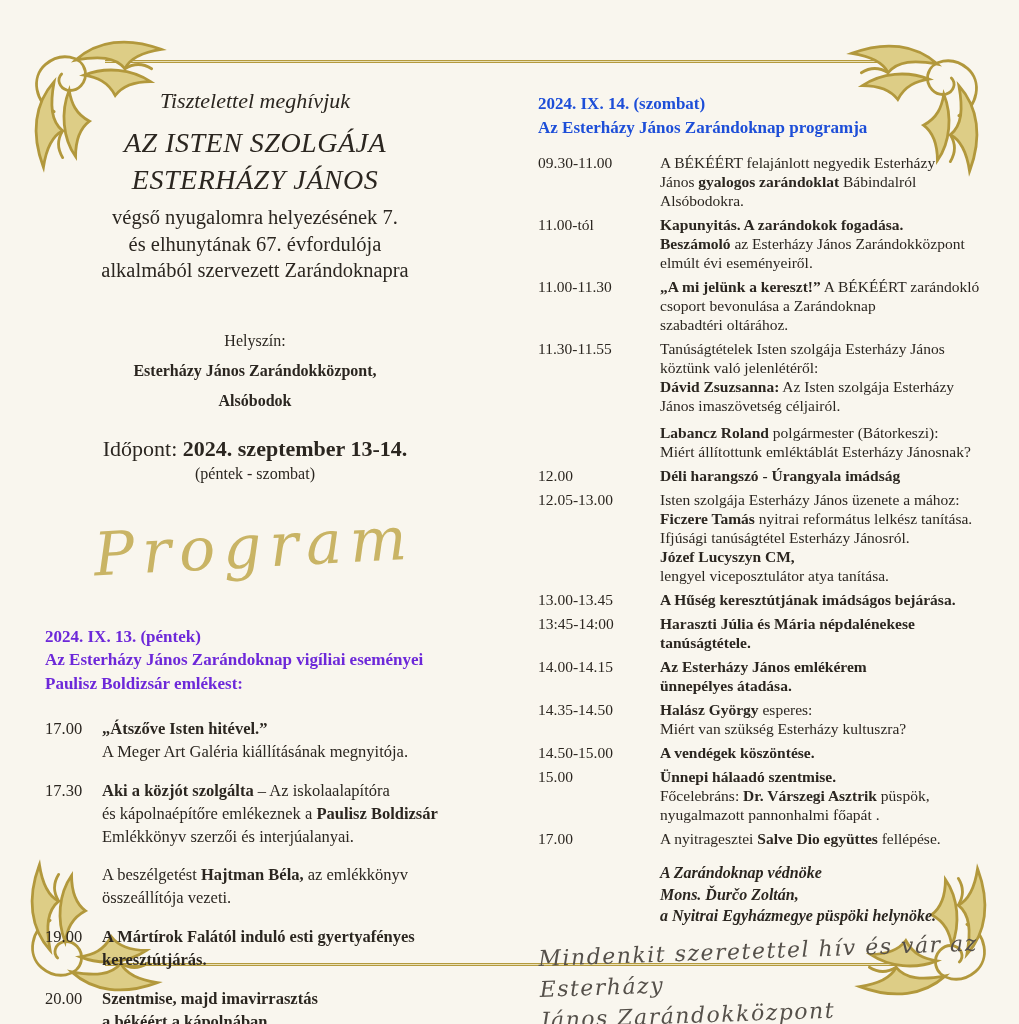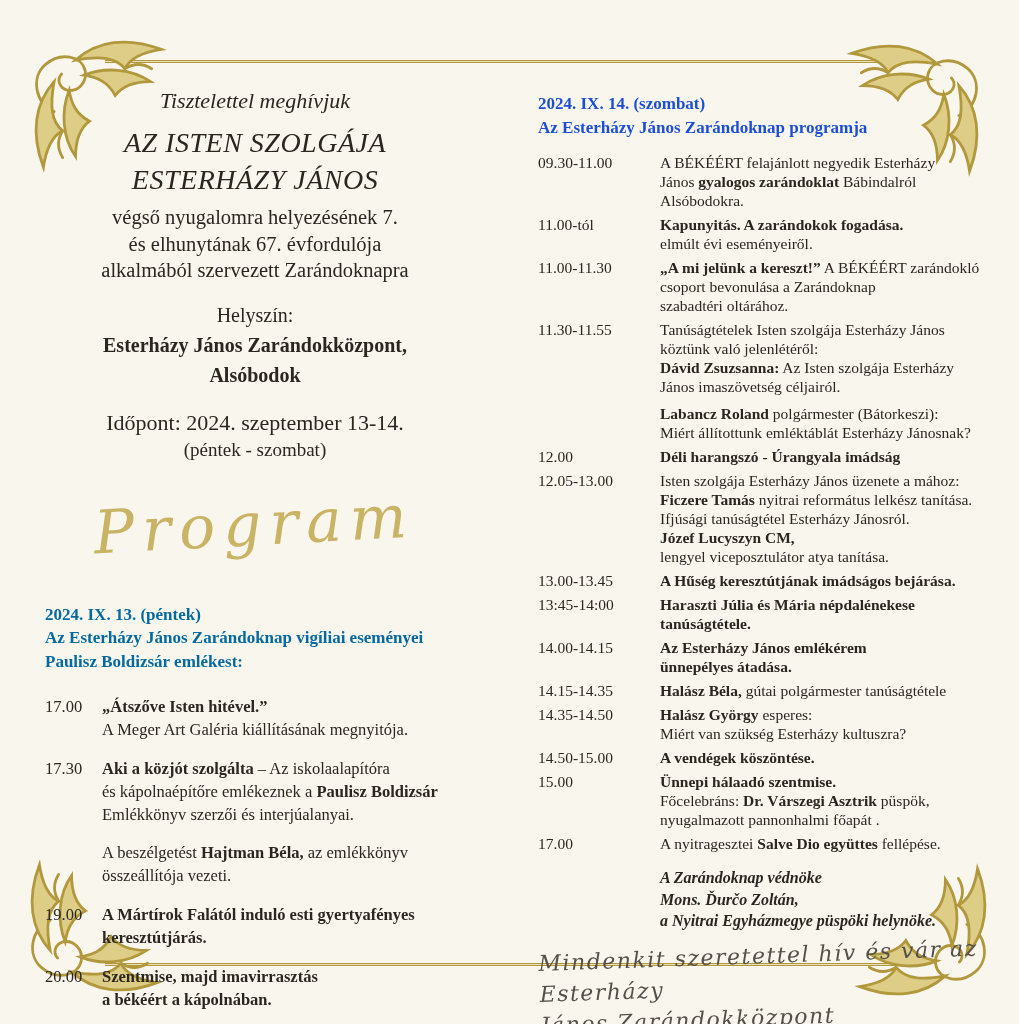--- a/index.html
+++ b/index.html
@@ -23,34 +23,34 @@
   .corner.bl{bottom:20px;left:18px;transform:scaleY(-1);}
   .corner.br{bottom:16px;right:20px;transform:rotate(180deg);}
   
   .col-left{position:absolute;left:45px;top:88px;width:420px;}
   .col-right{position:absolute;left:538px;top:92px;width:450px;}
   .center{text-align:center;}
   
   .inv-line1{font-style:italic;font-size:22px;margin-bottom:10px;}
   .inv-title{font-style:italic;font-weight:normal;font-size:28px;line-height:37px;letter-spacing:.5px;}
   .inv-sub{font-size:20.5px;line-height:26.5px;margin-top:6px;}
-  .venue-block{margin-top:16px;font-size:20px;line-height:30px;}
+  .venue-block{margin-top:42px;font-size:16px;line-height:30px;}
   .venue-bold{font-weight:bold;}
   .date-block{margin-top:20px;font-size:22px;}
-  .date-bold{font-weight:normal;}
-  .date-note{font-size:19px;margin-top:3px;}
+  .date-bold{font-weight:bold;}
+  .date-note{font-size:16px;margin-top:3px;}
   
   .program-script{
     margin-top:28px;height:100px;
     font-style:italic;font-size:60px;color:#c9b465;
     letter-spacing:8px;transform:rotate(-3deg);
     font-family:"DejaVu Serif",serif;text-align:center;
   }
   
-  .sched-heading{font-weight:bold;font-size:17px;line-height:23.5px;color:#0369a1;text-align:left;margin-top:14px;}
+  .sched-heading{font-weight:bold;font-size:17px;line-height:23.5px;color:#6d28d9;text-align:left;margin-top:14px;}
   .schedule{margin-top:22px;}
   .sched-item{display:flex;align-items:flex-start;margin-bottom:16px;}
   .sched-time{flex:0 0 57px;font-size:16.5px;line-height:23px;}
   .sched-body{flex:1;font-size:16.5px;line-height:23px;text-align:left;}
   .sched-line .b{font-weight:bold;}
   .line-gap{height:15px;}
   
   .col-right .sched-heading{margin-top:0;color:#1d4ed8;}
   .col-right .schedule{margin-top:14px;}
   .col-right .sched-item{margin-bottom:5px;}
@@ -194,20 +194,21 @@
           <div class="sched-body">
             <div class="sched-line"><span>A BÉKÉÉRT felajánlott negyedik Esterházy</span></div>
             <div class="sched-line"><span>János </span><span class="b">gyalogos zarándoklat</span><span> Bábindalról</span></div>
             <div class="sched-line"><span>Alsóbodokra.</span></div>
           </div>
         </div>
         <div class="sched-item">
           <div class="sched-time">11.00-tól</div>
           <div class="sched-body">
             <div class="sched-line"><span class="b">Kapunyitás. A zarándokok fogadása.</span></div>
+            <div class="sched-line"><span class="b">Beszámoló</span><span> az Esterházy János Zarándokközpont</span></div>
             <div class="sched-line"><span>elmúlt évi eseményeiről.</span></div>
           </div>
         </div>
         <div class="sched-item">
           <div class="sched-time">11.00-11.30</div>
           <div class="sched-body">
             <div class="sched-line"><span class="b">„A mi jelünk a kereszt!”</span><span> A BÉKÉÉRT zarándokló</span></div>
             <div class="sched-line"><span>csoport bevonulása a Zarándoknap</span></div>
             <div class="sched-line"><span>szabadtéri oltárához.</span></div>
           </div>
@@ -254,26 +255,20 @@
           </div>
         </div>
         <div class="sched-item">
           <div class="sched-time">14.00-14.15</div>
           <div class="sched-body">
             <div class="sched-line"><span class="b">Az Esterházy János emlékérem</span></div>
             <div class="sched-line"><span class="b">ünnepélyes átadása.</span></div>
           </div>
         </div>
         <div class="sched-item">
-          <div class="sched-time">14.15-14.35</div>
-          <div class="sched-body">
-            <div class="sched-line"><span class="b">Halász Béla,</span><span> gútai polgármester tanúságtétele</span></div>
-          </div>
-        </div>
-        <div class="sched-item">
           <div class="sched-time">14.35-14.50</div>
           <div class="sched-body">
             <div class="sched-line"><span class="b">Halász György</span><span> esperes:</span></div>
             <div class="sched-line"><span>Miért van szükség Esterházy kultuszra?</span></div>
           </div>
         </div>
         <div class="sched-item">
           <div class="sched-time">14.50-15.00</div>
           <div class="sched-body">
             <div class="sched-line"><span class="b">A vendégek köszöntése.</span></div>

